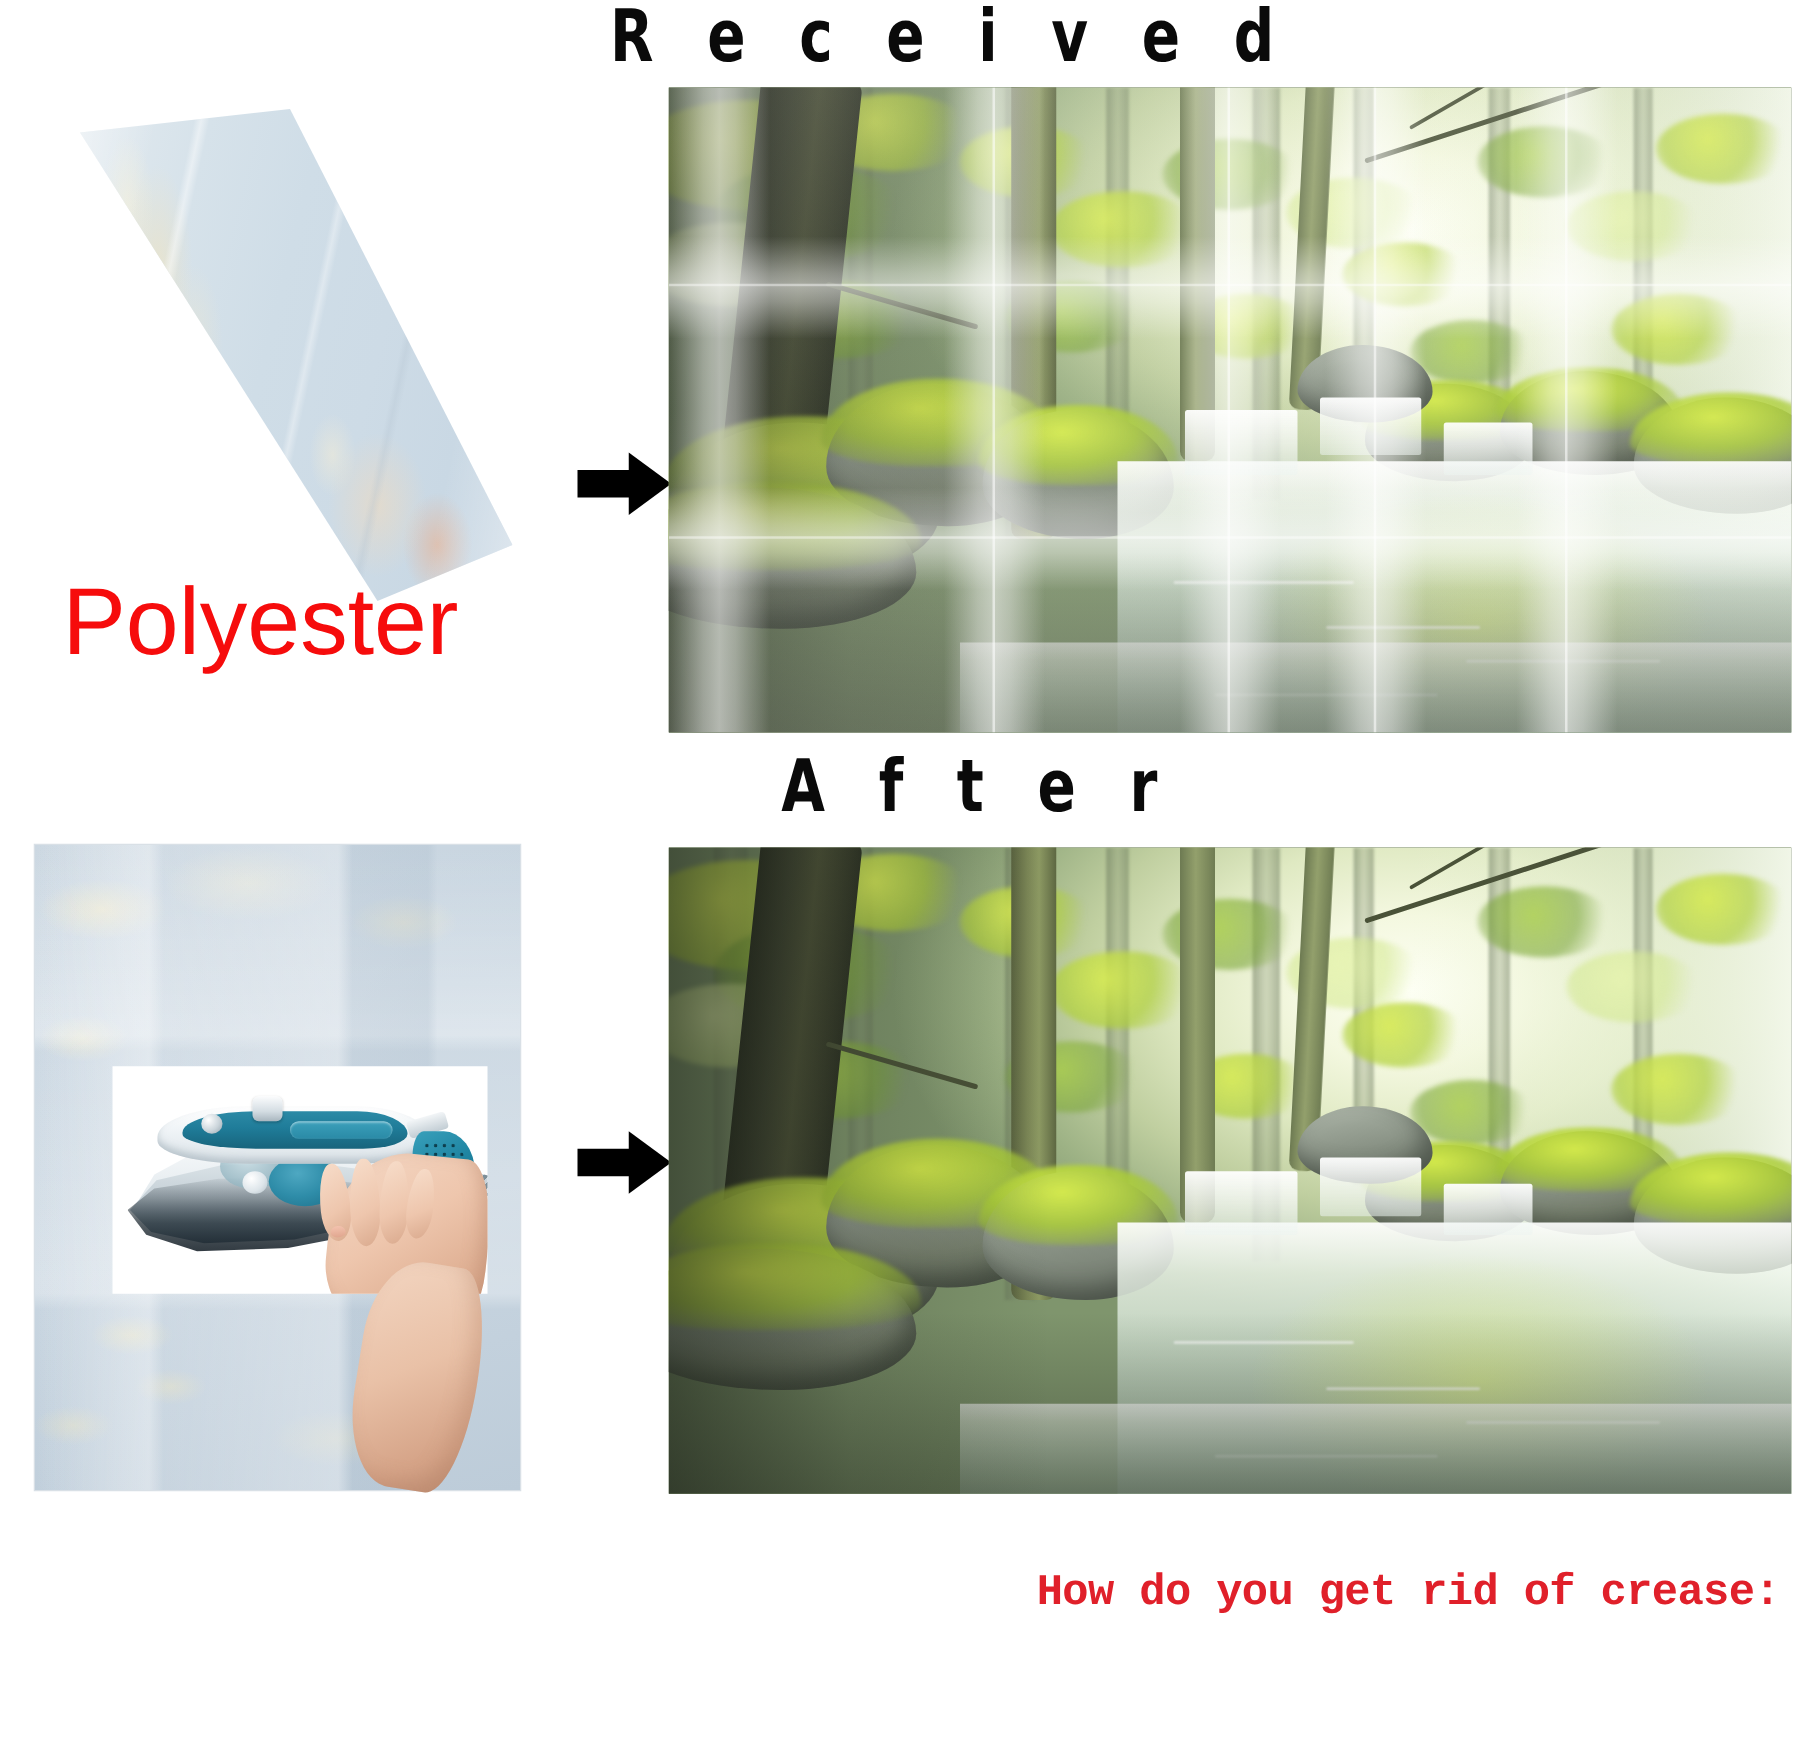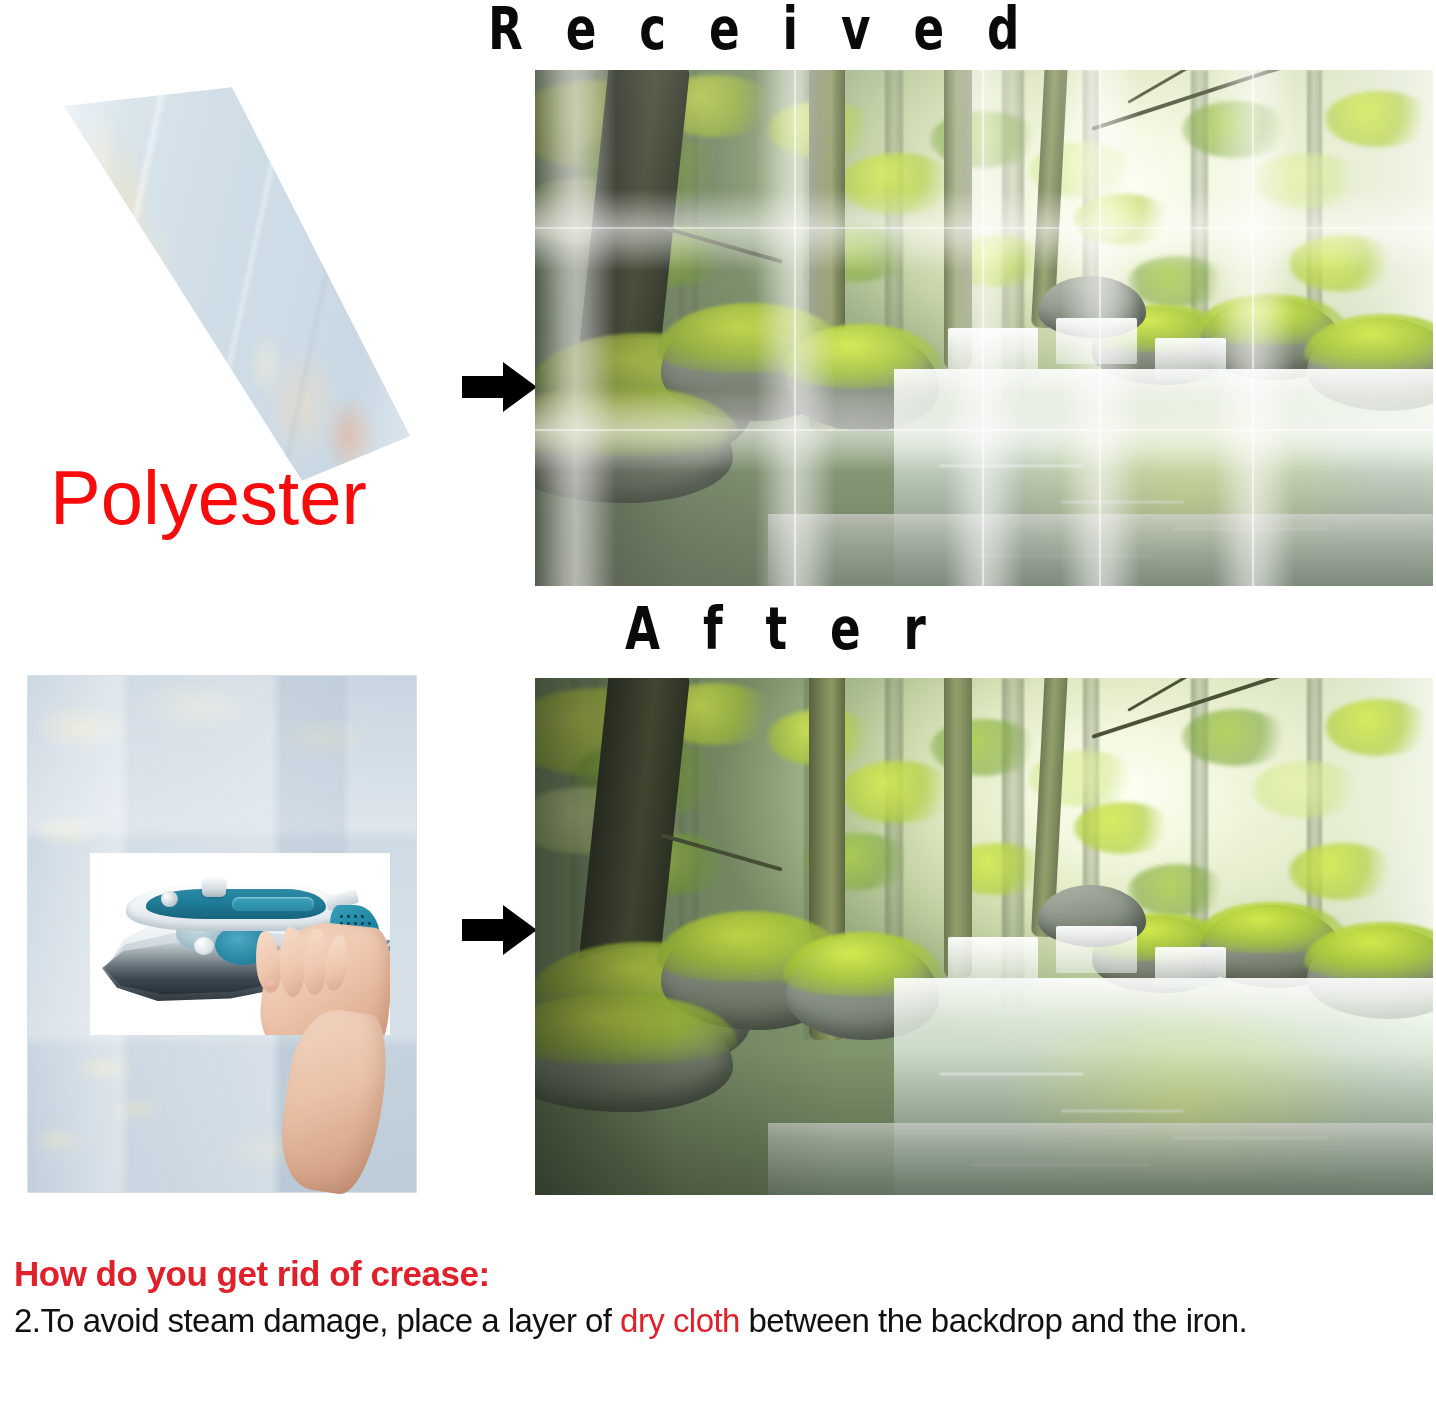--- a/index.html
+++ b/index.html
@@ -392,27 +392,28 @@
   #iron-card .nail {
     position: absolute;
     width: 12px; height: 9px;
     border-radius: 50% 50% 46% 46%;
     background: linear-gradient(180deg, #f3c2ae 0%, #e0a68f 100%);
   }
 
   
   #care-block { position: absolute; left: 14px; top: 1254px; width: 1410px; }
   #care-heading {
-    font-family: Liberation Sans, sans-serif;
+    font-family: Liberation Mono, monospace;
     font-weight: 700;
     font-size: 35px;
     line-height: 1.15;
     letter-spacing: -0.5px;
     margin: 0 0 6px 0;
     white-space: nowrap;
+    text-align: right;
   }
   .care-line {
     font-family: "Liberation Sans", sans-serif;
     font-weight: 400;
     font-size: 33px;
     line-height: 1.30;
     color: #111111;
     letter-spacing: -0.55px;
     white-space: nowrap;
     margin: 0;
@@ -656,16 +657,13 @@
 
 <div style="position:absolute; left:286px; top:1010px; width:96px; height:182px;
             background:linear-gradient(150deg,#f3d6c2 0%,#e9c1a7 46%,#d5a387 82%,#c18f74 100%);
             border-radius:44% 26% 30% 40% / 36% 48% 50% 40%;
             transform:rotate(9deg); box-shadow: inset -8px -6px 16px rgba(170,118,92,0.3);"></div>
 
 <div id="care-block">
   <div id="care-heading" class="hl" style="color: rgb(224, 32, 42);">How do you get rid of crease:</div>
 
 
-  <div class="care-line">
-    <span>2.</span><span>To avoid steam damage, place a layer of </span><span class="hl" style="color: rgb(224, 32, 42);">dry cloth</span><span> between the backdrop and the iron.</span>
-  </div>
 </div>
 
 </body></html>

